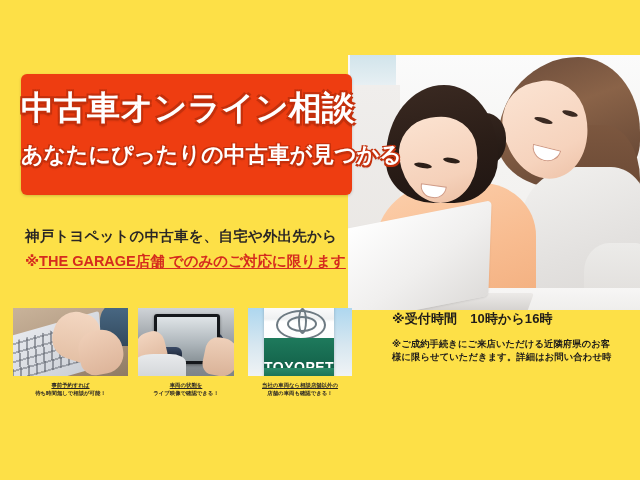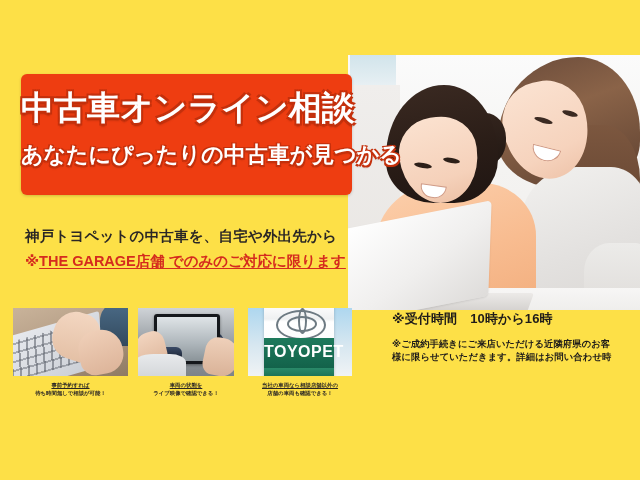--- a/index.html
+++ b/index.html
@@ -420,24 +420,24 @@
     border: 2px solid #6d7a82;
     border-radius: 50%;
   }
   .t3 .greenband {
     position: absolute; left: 0; top: 32px;
     width: 70px; height: 30px;
     background: linear-gradient(180deg,#1e7a5c 0%, #13624a 100%);
   }
   .t3 .greenband span {
     position: absolute;
-    left: 0; right: 0; top: 5px;
+    left: 0; right: 0; top: 21px;
     text-align: center;
     color: #ffffff;
-    font-size: 16px;
+    font-size: 14px;
     font-weight: bold;
     letter-spacing: .5px;
     font-family: "Liberation Sans", sans-serif;
   }
   .t3 .subband {
     position: absolute; left: 0; top: 62px;
     width: 70px; height: 10px;
     background: linear-gradient(180deg,#2a8a69 0%, #1b6e53 100%);
   }
 

